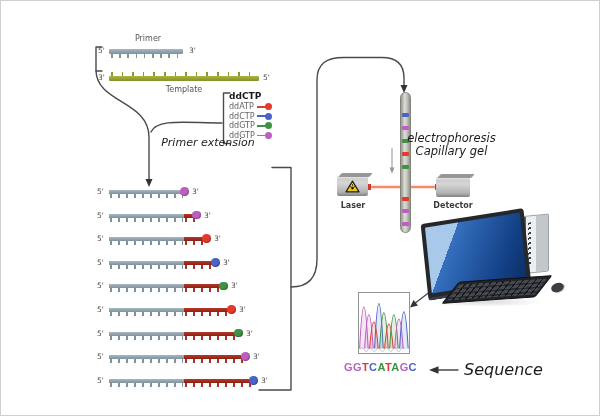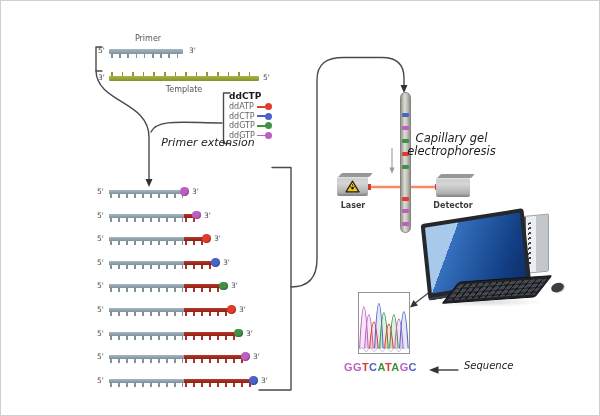--- a/index.html
+++ b/index.html
@@ -98,21 +98,21 @@
   .mouse{position:absolute;left:550px;top:282px;width:13px;height:9px;border-radius:50%;
          background:#3b3e44;transform:rotate(-20deg);box-shadow:1px 1px 1px rgba(0,0,0,.2);}
 
   
   .chromo-box{position:absolute;left:357px;top:291px;width:52px;height:62px;background:#fff;
               border:1.5px solid #949494;box-sizing:border-box;}
   .chromo-box svg{display:block;width:100%;height:100%;}
   .chromo-label{left:410px;top:317px;width:110px;text-align:left;font-size:11.5px;}
   #sequence-letters{position:absolute;left:343px;top:360px;font-weight:bold;font-size:11px;
                     letter-spacing:.4px;font-family:"Liberation Sans",sans-serif;}
-  .seq-label{left:463px;top:359px;width:70px;text-align:left;font-size:10px;}
+  .seq-label{left:463px;top:359px;width:70px;text-align:right;font-size:16px;}
 </style>
 </head>
 <body>
 
 <div class="canvas">
 
   <svg class="overlay" width="600" height="416" viewBox="0 0 600 416">
     <path class="ln" d="M101,46 H95 V70 H101"></path>
     <path class="ln" d="M95,70 C96,102 148,100 148,136 V179"></path>
     <polygon class="ah" points="144.5,178 151.5,178 148,186"></polygon>
@@ -246,22 +246,22 @@
       <div class="band" style="top: 20px; background: rgb(74, 99, 200);"></div>
       <div class="band" style="top: 33px; background: rgb(189, 95, 192);"></div>
       <div class="band" style="top: 46px; background: rgb(63, 145, 67);"></div>
       <div class="band" style="top: 59px; background: rgb(226, 59, 46);"></div>
       <div class="band" style="top: 72px; background: rgb(63, 145, 67);"></div>
       <div class="band" style="top: 104px; background: rgb(226, 59, 46);"></div>
       <div class="band" style="top: 116px; background: rgb(189, 95, 192);"></div>
       <div class="band" style="top: 129px; background: rgb(189, 95, 192);"></div>
     </div>
   <div class="hand cap-label">
+    <div>electrophoresis</div>
     <div>Capillary gel</div>
-    <div>electrophoresis</div>
   </div>
 
   <div class="emitter l"></div>
   <div class="emitter r"></div>
   <div class="laser-box">
     <div class="face-top"></div>
     <svg class="warn" viewBox="0 0 20 18">
       <polygon points="10,1.5 19,16.5 1,16.5" fill="#f3c613" stroke="#1c1c1c" stroke-width="1.6" stroke-linejoin="round"></polygon>
       <circle cx="10" cy="11.2" r="1.8" fill="#111"></circle>
       <path d="M10,5.8 V8 M6.6,8.8 L8.4,10 M13.4,8.8 L11.6,10" stroke="#111" stroke-width="1.1" fill="none"></path>

